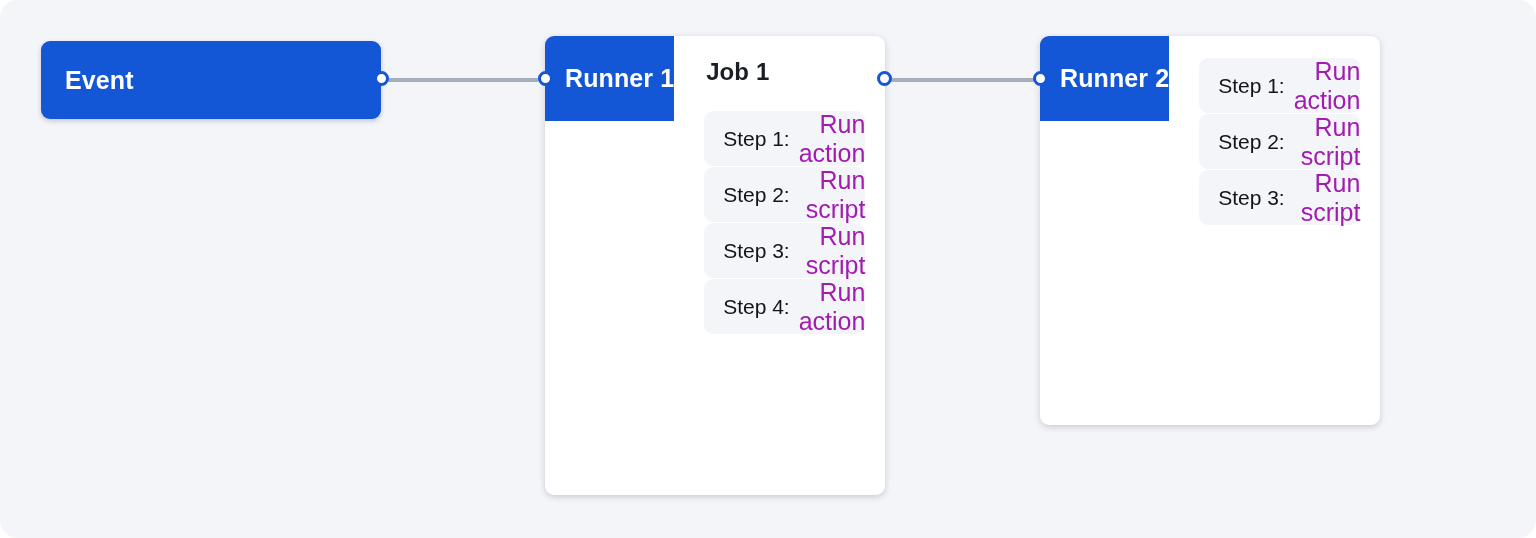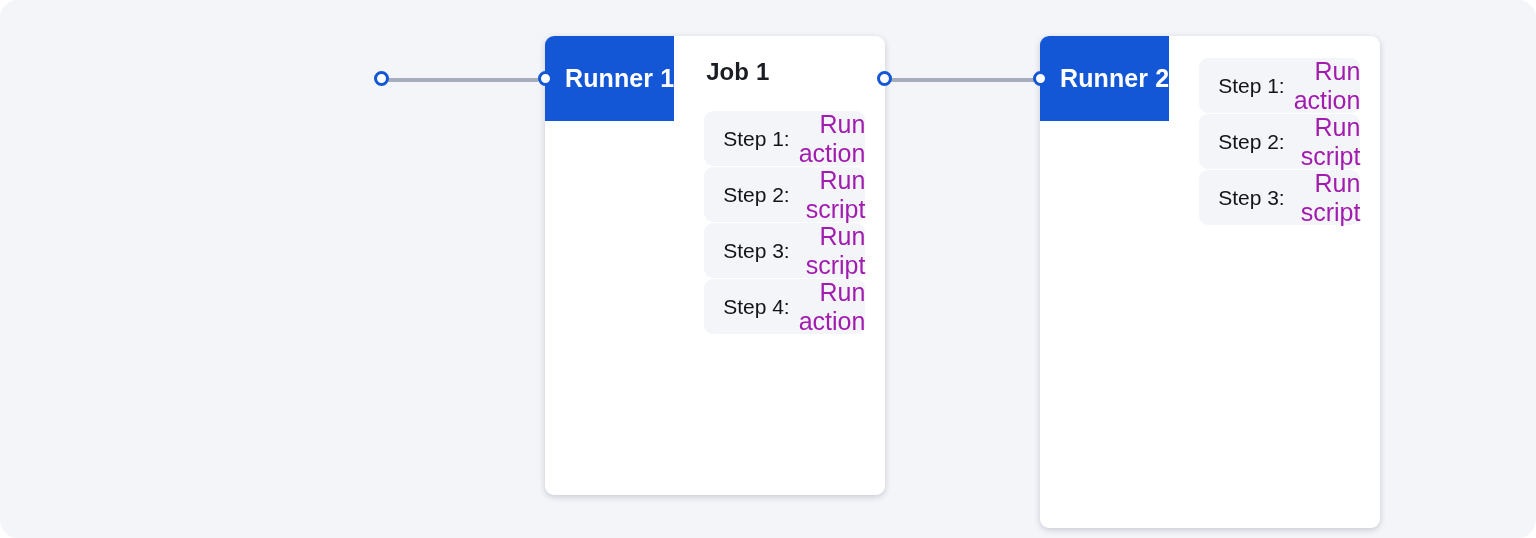--- a/index.html
+++ b/index.html
@@ -76,21 +76,21 @@
   }
 
   
   .runner {
     background: #ffffff;
     box-shadow: 0 2px 6px rgba(22, 34, 61, 0.20);
     overflow: hidden;
     display: flex;
   }
   #node-runner1 { left: 545px; top: 36px; width: 340px; height: 459px; }
-  #node-runner2 { left: 1040px; top: 36px; width: 340px; height: 492px; }
+  #node-runner2 { left: 1040px; top: 36px; width: 340px; height: 389px; }
 
   .runner-header {
     height: 85px;
     background: #1356d6;
     display: flex;
     align-items: center;
     flex: 0 0 auto;
   }
   .runner-title {
     color: #ffffff;
@@ -136,20 +136,23 @@
   }
 </style>
 </head>
 <body>
 
 <div id="canvas">
 
   <div class="edge" id="edge-event-runner1"></div>
   <div class="edge" id="edge-runner1-runner2"></div>
 
+  <div class="node" id="node-event">
+    <span class="event-label">Event</span>
+  </div>
   <div class="port" style="left:374px; top:71px;"></div>
 
   <div class="node runner" id="node-runner1">
     <div class="runner-header">
       <span class="runner-title">Runner 1</span>
     </div>
     <div class="runner-body">
       <div class="job-title">Job 1</div>
       <div class="steps">
         <div class="step-row">

